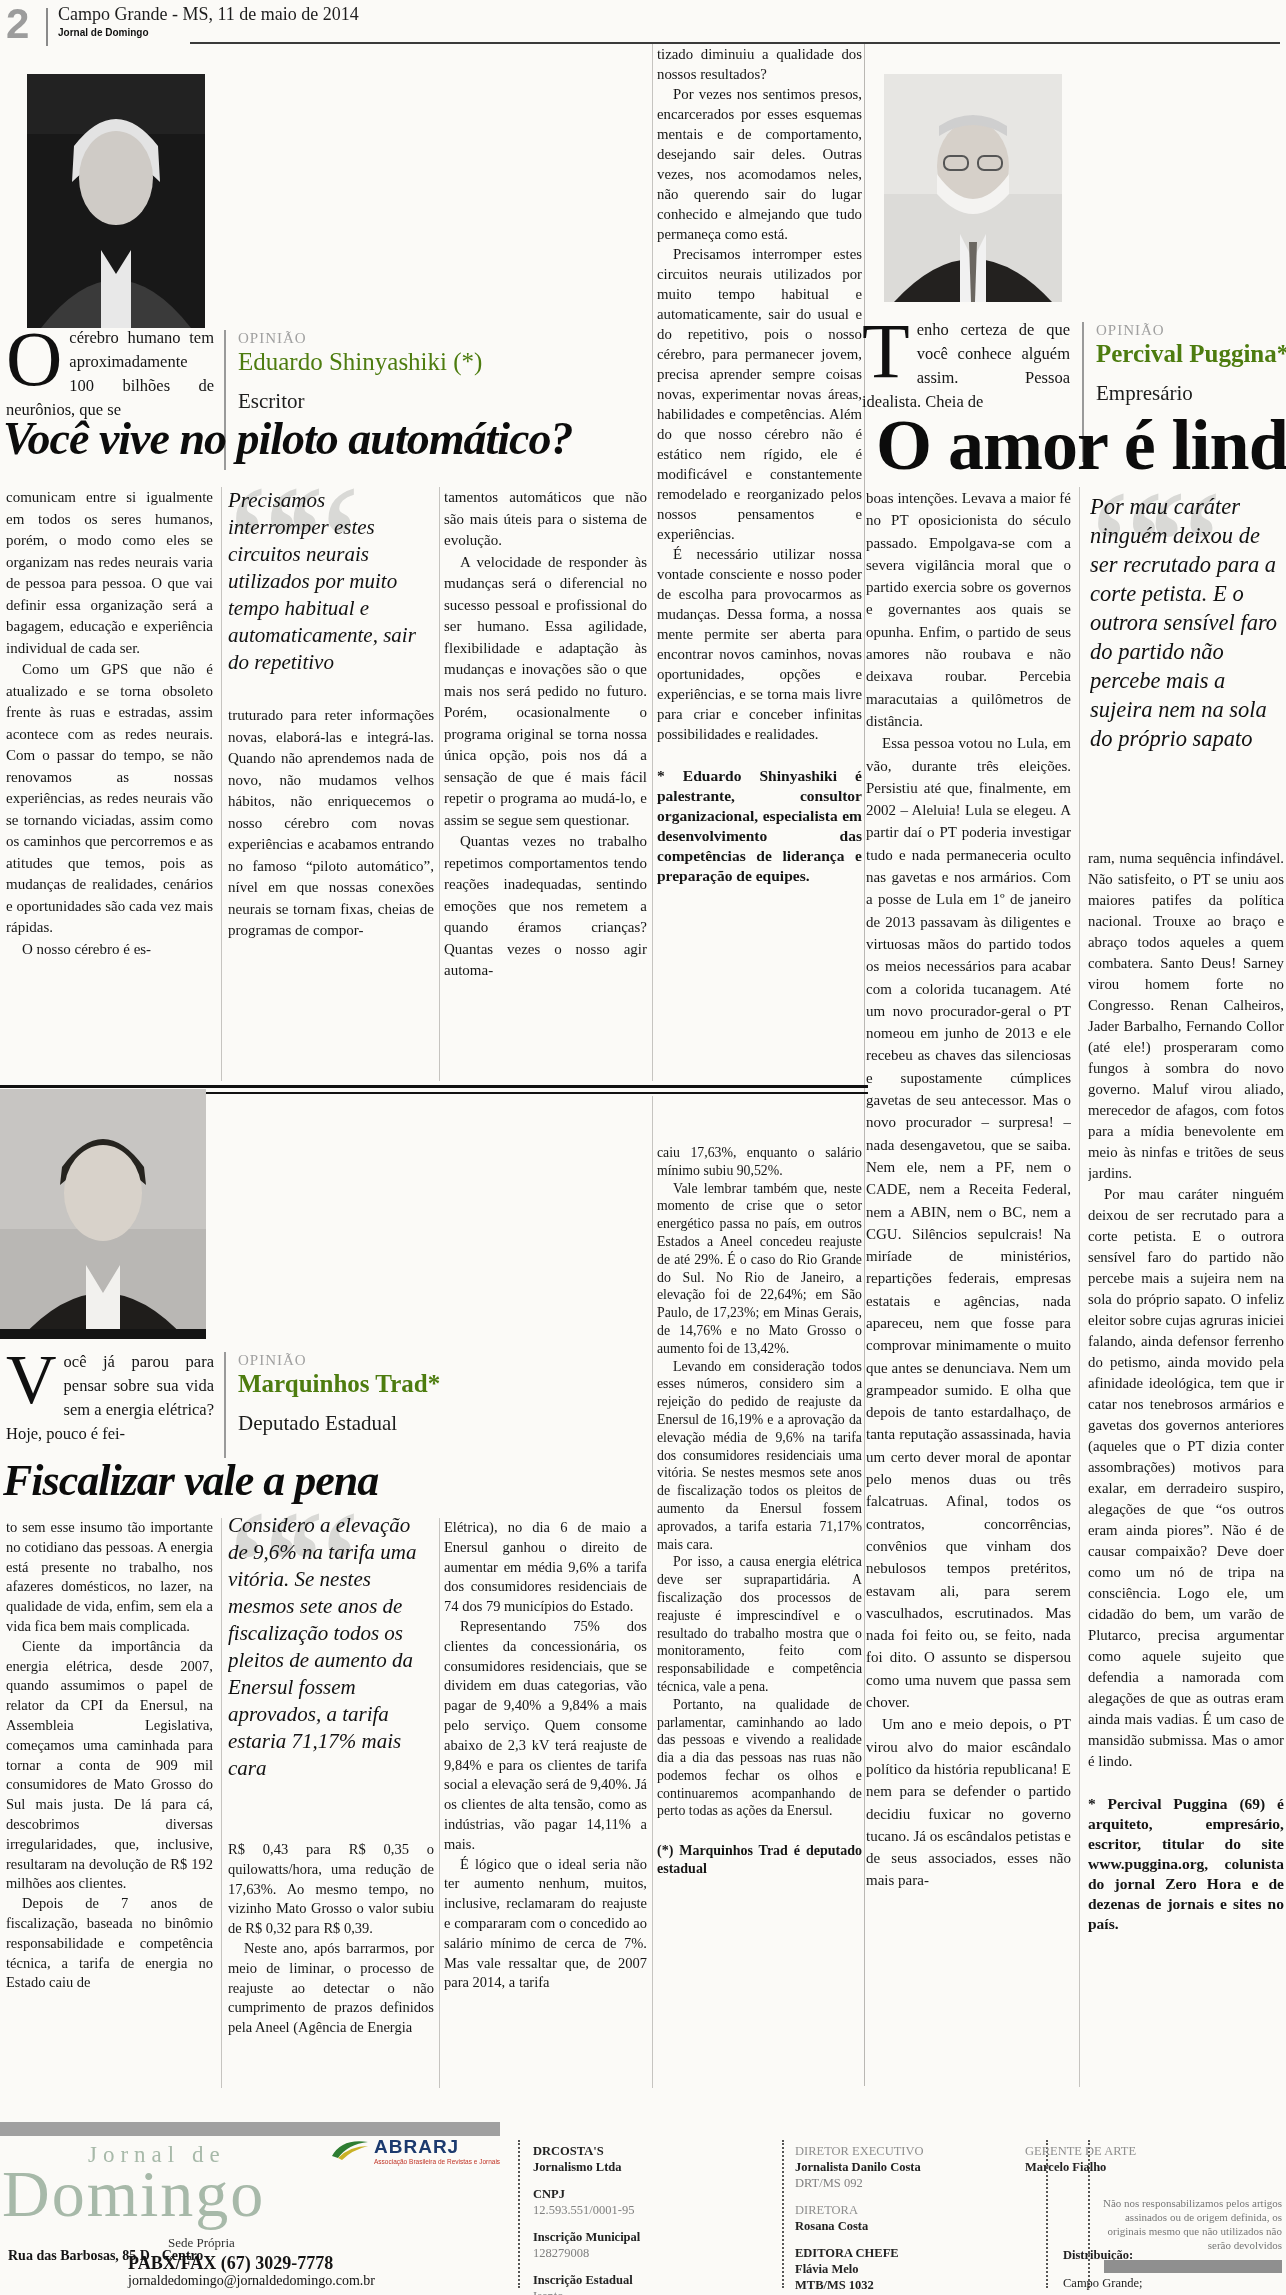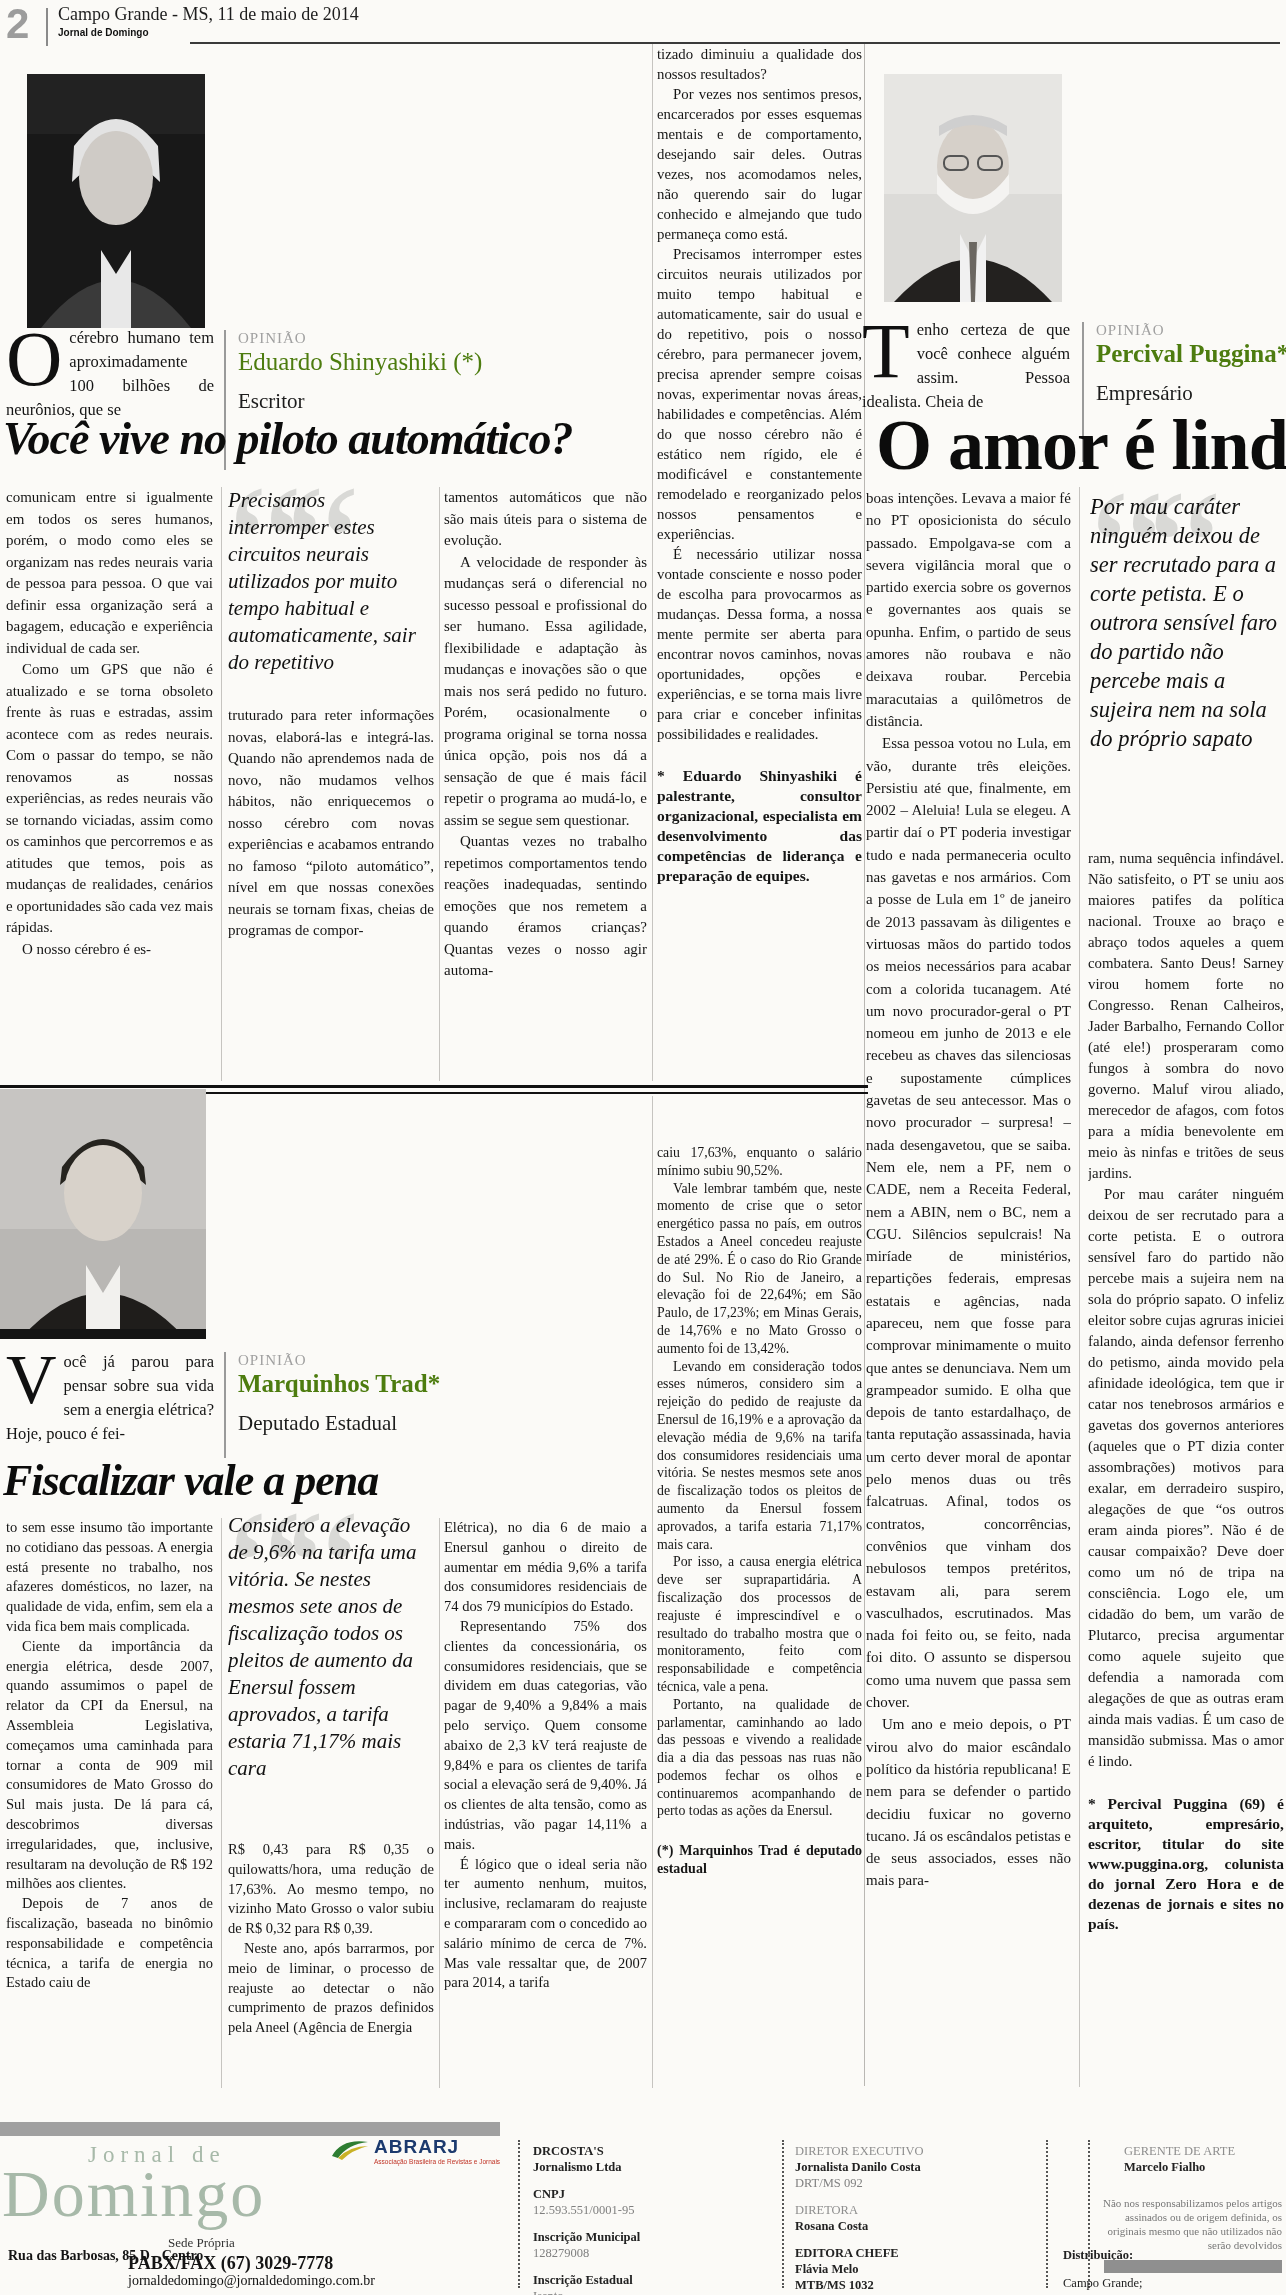--- a/index.html
+++ b/index.html
@@ -275,21 +275,21 @@
     <div class="lt">DRT/MS 092</div>
     <div class="gap"></div>
     <div class="cap">DIRETORA</div>
     <div class="b">Rosana Costa</div>
     <div class="gap"></div>
     <div class="b">EDITORA CHEFE</div>
     <div class="b">Flávia Melo</div>
     <div class="b">MTB/MS 1032</div>
   </div>
 
-  <div class="fcol" style="left:1124px;top:2144px;width:160px;">
+  <div class="fcol" style="left:1025px;top:2144px;width:160px;">
     <div class="cap">GERENTE DE ARTE</div>
     <div class="b">Marcelo Fialho</div>
   </div>
   <div class="fcol" style="left:1063px;top:2248px;width:160px;">
     <div class="b">Distribuição:</div>
     <div>
         <p>Campo Grande;</p>
       </div>
   </div>
 

